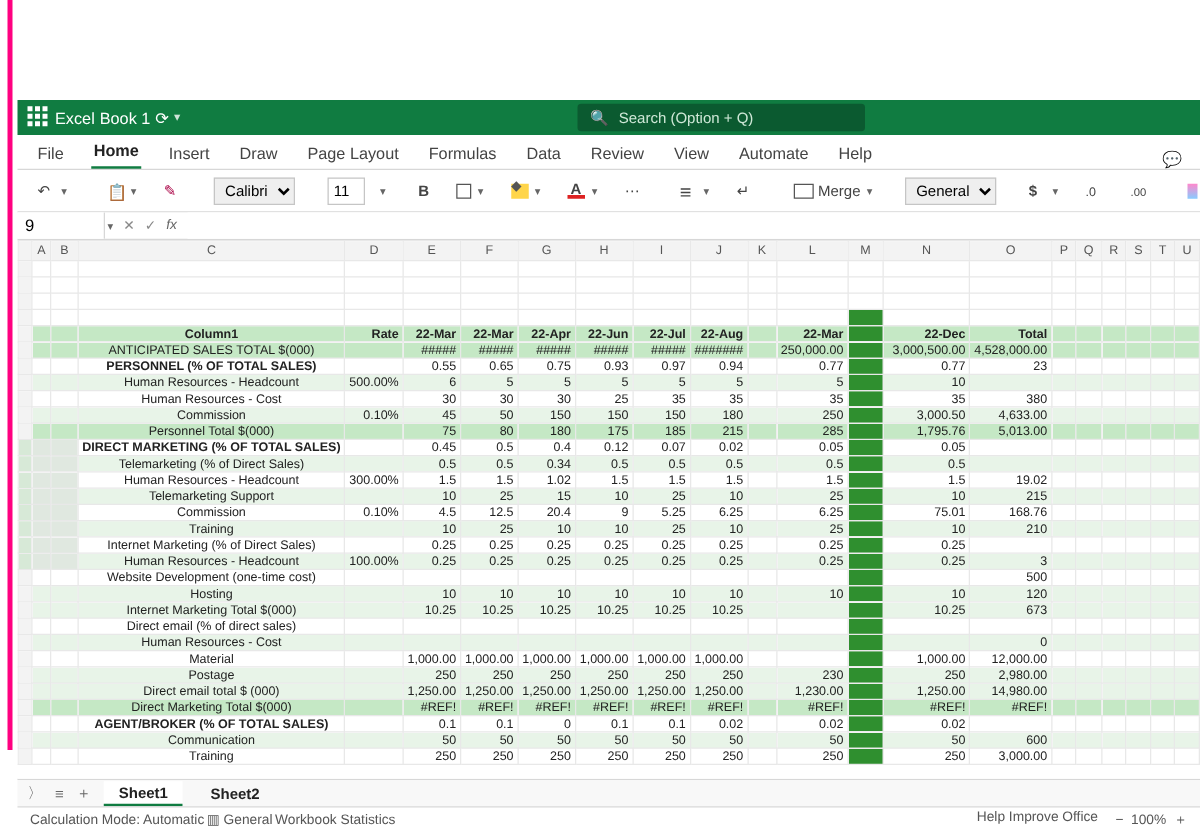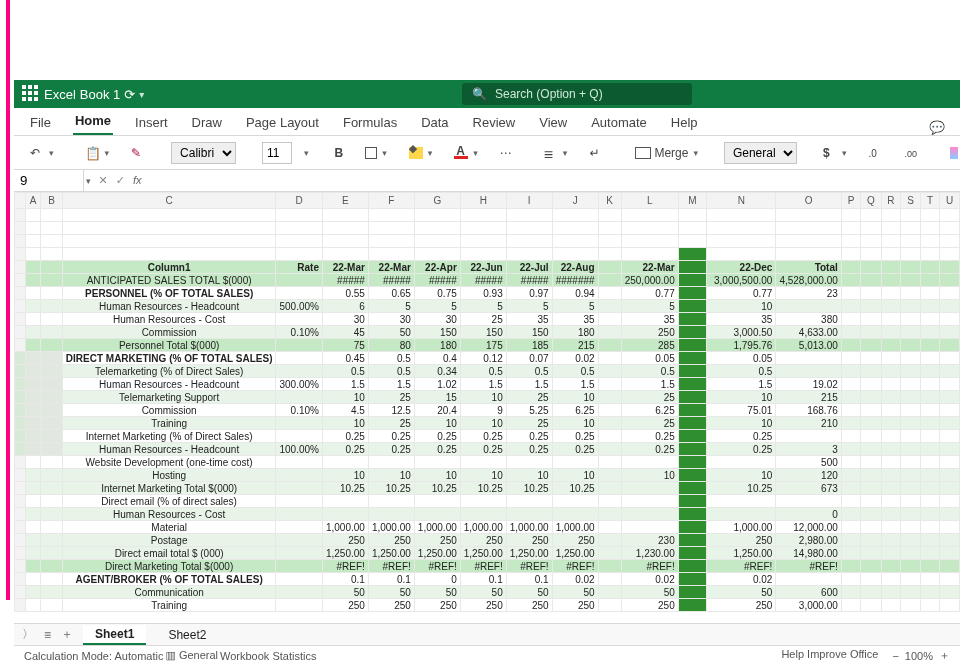--- a/index.html
+++ b/index.html
@@ -63,21 +63,21 @@
   tr.hdr td { background: #c5e8c5; font-weight: 700; }
   tr.band td { background: #e8f4e8; }
   tr.band-strong td { background: #c5e8c5; }
   tr.section td.lbl { font-weight: 700; }
   td.green-cell { background: #2f8f2f !important; }
   tr.sel-rows th:first-child { background: #d7e9d7; }
   .row-sel-range td.sel-bg { background: #e0e8e0; }
 
   .sheet-tabs { height: 22px; border-top: 1px solid #d7d7d7; display: flex; align-items: center; font-size: 12px; padding: 0 8px; gap: 10px; background: #f8f8f8; }
   .sheet-tabs .nav { color: #666; cursor: pointer; }
-  .sheet-tabs .stab { padding: 2px 12px; cursor: pointer; }
+  .sheet-tabs .stab { padding: 2px 12px; cursor: pointer; font-weight: bold; }
   .sheet-tabs .stab.active { border-bottom: 2px solid #107c41; font-weight: 600; background: #fff; }
   .status-bar { height: 20px; border-top: 1px solid #d7d7d7; display: flex; align-items: center; font-size: 11px; padding: 0 10px; gap: 2px; color: #555; }
   .status-bar .right { margin-left: auto; display: flex; gap: 14px; align-items: flex-start; }
   .zoom-slider { display: flex; gap: 6px; align-items: center; }
 </style>
 </head>
 <body>
 
 <div class="vertical-accent"></div>
 

